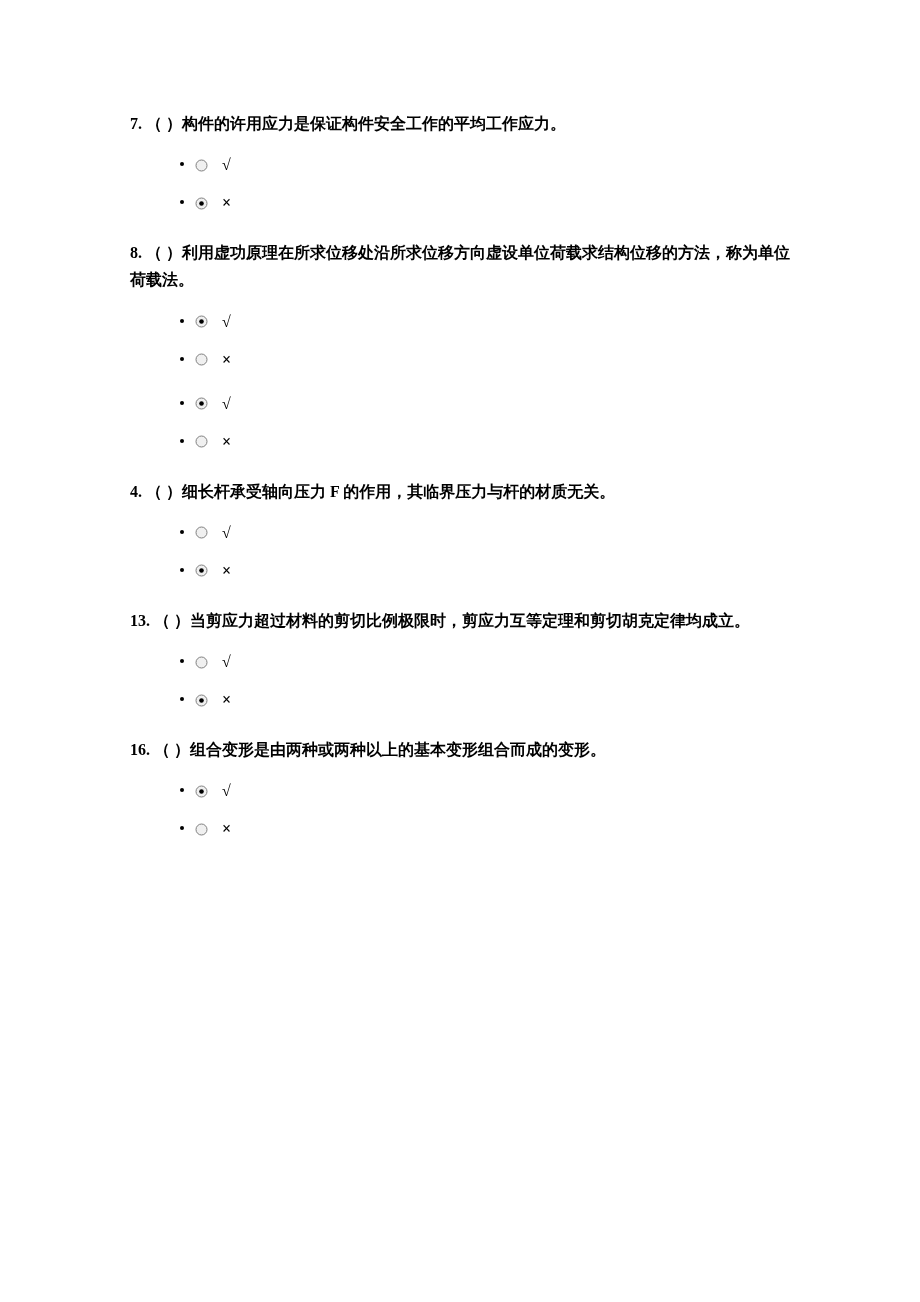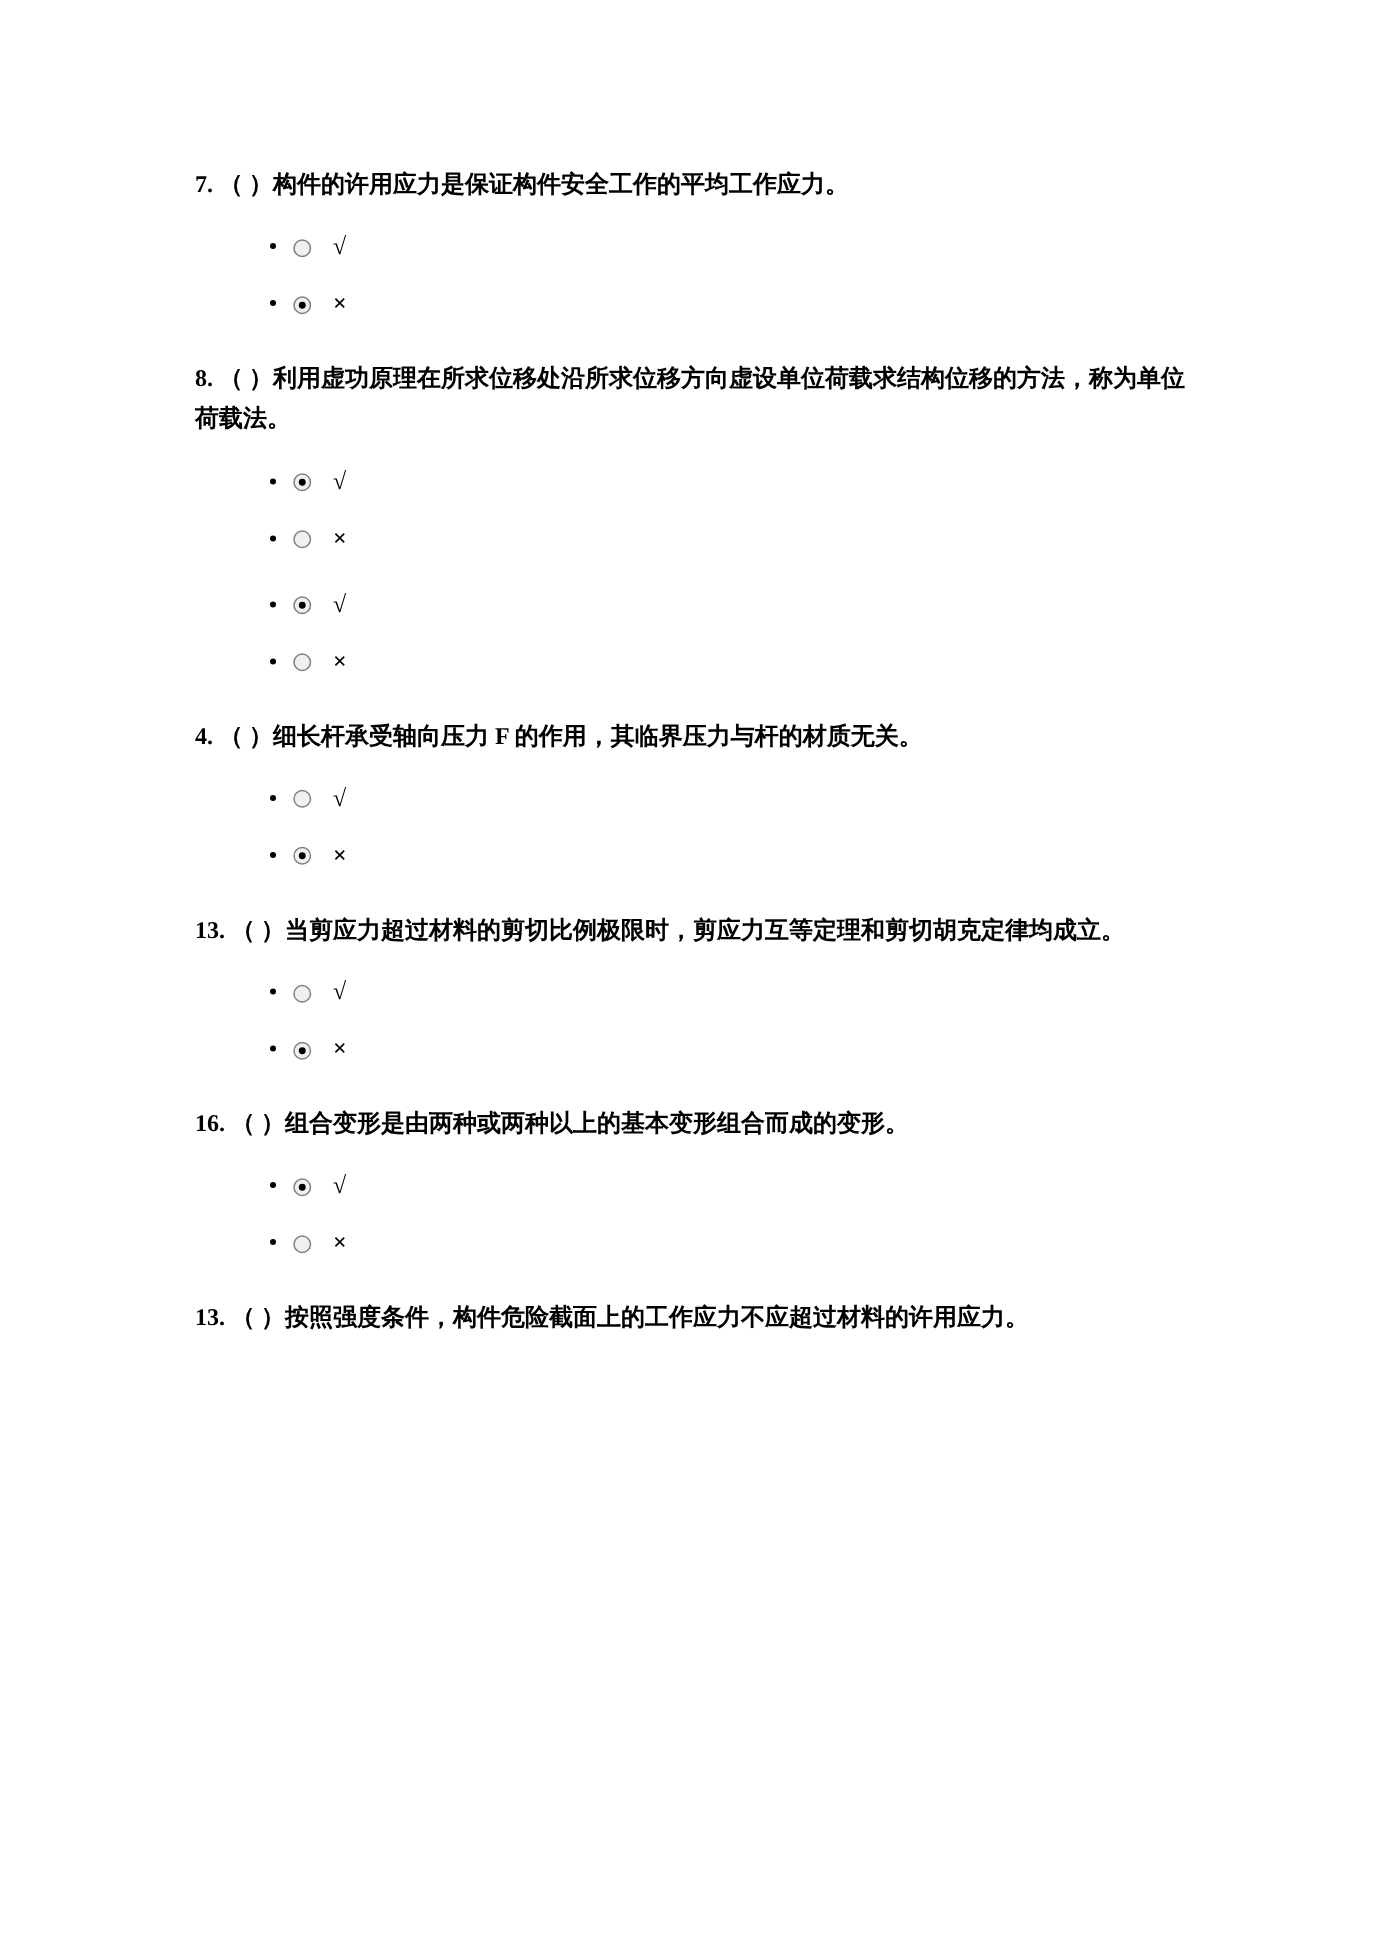--- a/index.html
+++ b/index.html
@@ -114,16 +114,13 @@
       <ul class="options">
         <li class="bullet"><span><span><svg class="radio-img" viewBox="0 0 13 13">
                 <circle cx="6.5" cy="6.5" r="5.5" fill="#f0f0f0" stroke="#808080" stroke-width="1"></circle>
                 <circle cx="6.5" cy="6.5" r="2.3" fill="#000"></circle>
               </svg></span><span class="opt-label"> √</span></span></li>
         <li class="bullet"><span><span><svg class="radio-img" viewBox="0 0 13 13">
                 <circle cx="6.5" cy="6.5" r="5.5" fill="#f0f0f0" stroke="#808080" stroke-width="1"></circle>
               </svg></span><span class="opt-label"> ×</span></span></li>
       </ul>
     </div>
-    <div class="question">
-      <div class="qtext">13. （ ）按照强度条件，构件危险截面上的工作应力不应超过材料的许用应力。</div>
-    </div>
   </div>
 
 </body></html>

